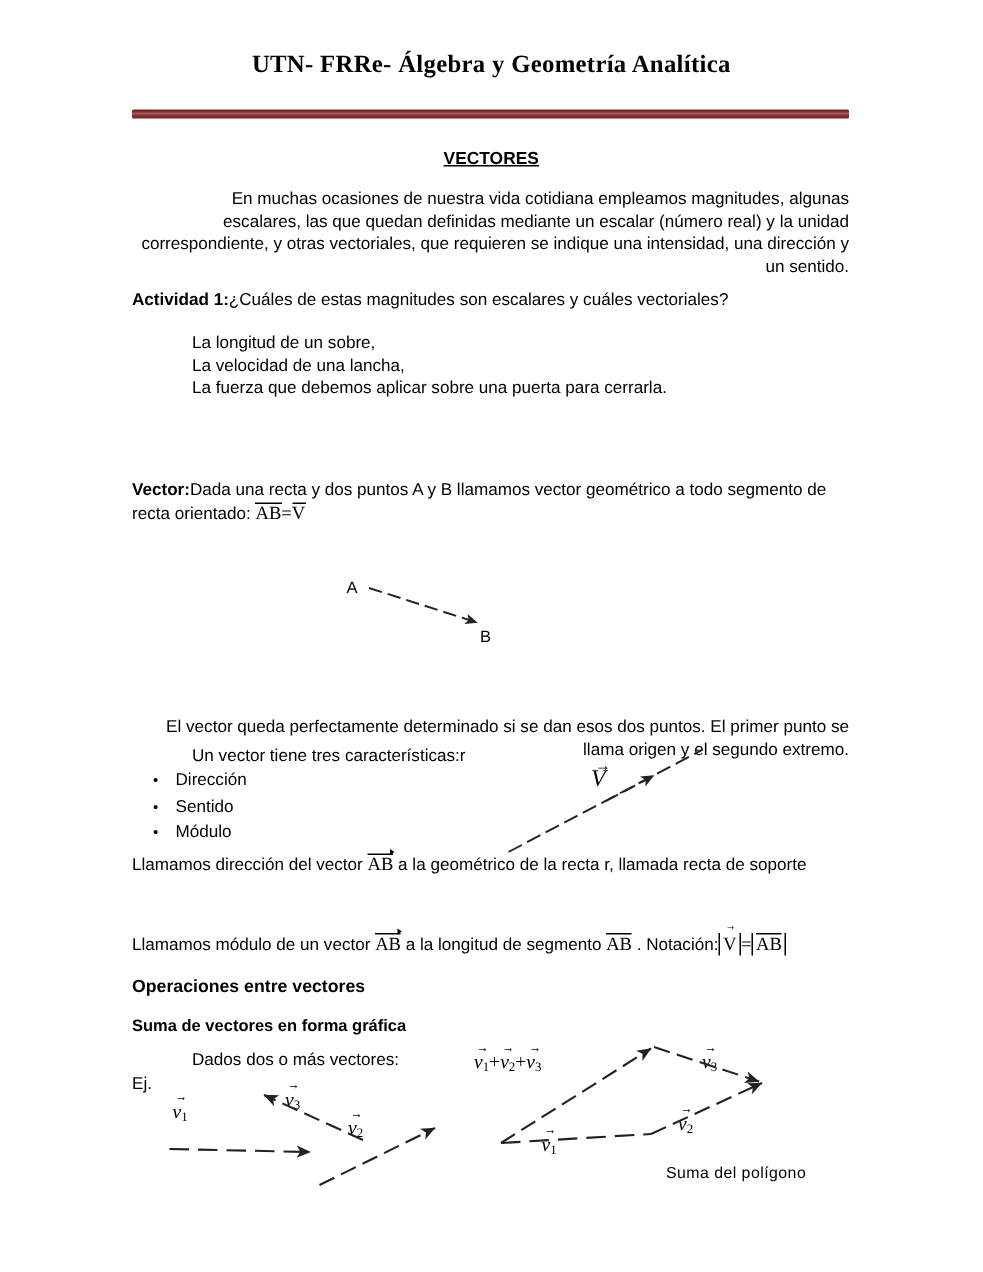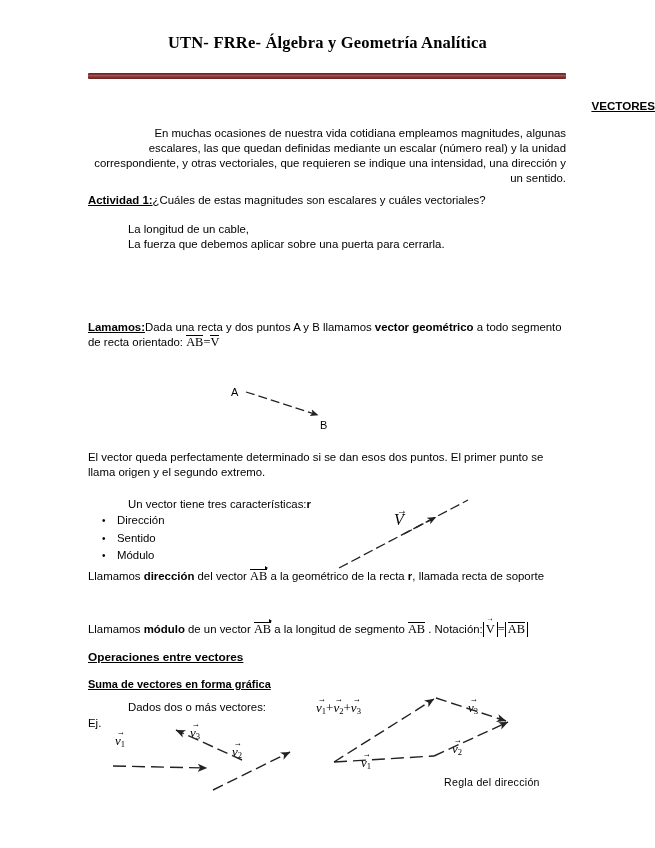--- a/index.html
+++ b/index.html
@@ -54,22 +54,22 @@
   }
   .ctr-head {
     position: absolute;
     left: 0;
     width: 655px;
     text-align: center;
     font-size: 11.6px;
     font-weight: bold;
     text-decoration: underline;
   }
-  .bold { font-weight: bold; text-align: right; }
-  .ul-bold { font-weight: bold; text-decoration: underline; }
+  .bold { font-weight: normal; text-align: right; }
+  .ul-bold { font-weight: bold; }
   .indent-para { text-indent: 46px; }
 
   
   .mser {
     font-family: "Liberation Serif", serif;
     font-size: 12.4px;
   }
   .ovl {
     font-family: "Liberation Serif", serif;
     font-size: 12.4px;
@@ -173,41 +173,42 @@
   }
 </style>
 </head>
 <body>
 
 <div class="page">
 
   <div class="doc-title">UTN- FRRe- Álgebra y Geometría Analítica</div>
   <div class="header-rule"></div>
 
-  <div class="ctr-head" style="top:99px;text-align:right;">VECTORES</div>
+  <div class="ctr-head" style="top:99px;">VECTORES</div>
 
   <div class="tblock indent-para" style="left:88px; top:126px; width:478px; text-align:right;">En muchas ocasiones de nuestra vida cotidiana empleamos magnitudes, algunas escalares, las que quedan definidas mediante un escalar (número real) y la unidad correspondiente, y otras vectoriales, que requieren se indique una intensidad, una dirección y un sentido.</div>
 
   <div class="tblock" style="left:88px; top:193px; width:478px;">
     <span class="ul-bold">Actividad 1:</span><span>¿Cuáles de estas magnitudes son escalares y cuáles vectoriales?</span>
   </div>
 
   <div class="tblock" style="left:128px; top:222px; width:440px;">
-    <div>La longitud de un cable,</div>
+    <div>La longitud de un sobre,</div>
+    <div>La velocidad de una lancha,</div>
     <div>La fuerza que debemos aplicar sobre una puerta para cerrarla.</div>
   </div>
 
   <div class="tblock" style="left:88px; top:320px; width:478px;">
-    <span class="ul-bold">Lamamos:</span><span>Dada una recta y dos puntos A y B llamamos </span><span class="bold">vector geométrico</span><span> a todo segmento de recta orientado: </span><span class="ovl">AB</span><span class="mser">=</span><span class="ovl">V</span>
+    <span class="ul-bold">Vector:</span><span>Dada una recta y dos puntos A y B llamamos </span><span class="bold">vector geométrico</span><span> a todo segmento de recta orientado: </span><span class="ovl">AB</span><span class="mser">=</span><span class="ovl">V</span>
   </div>
 
   <div class="dlab" style="left:231px; top:386px;">A</div>
   <div class="dlab" style="left:320px; top:419px;">B</div>
 
-  <div class="tblock" style="left:88px; top:450px; width:478px;">El vector queda perfectamente determinado si se dan esos dos puntos. El primer punto se llama origen y el segundo extremo.</div>
+  <div class="tblock" style="left:88px; top:478px; width:478px;text-align:right;">El vector queda perfectamente determinado si se dan esos dos puntos. El primer punto se llama origen y el segundo extremo.</div>
 
   <div class="tblock" style="left:128px; top:497px; width:300px;">
     <span>Un vector tiene tres características:</span><span class="bold">r</span>
   </div>
 
   <div class="blist" style="left:95px; top:512px; width:240px;">
     <div class="row">
       <span class="bul">•</span>
       <span>Dirección</span>
     </div>
@@ -261,21 +262,21 @@
   <div class="vlab" style="left:468px; top:700px;">
     <span class="ar">→</span><span>v</span><span class="sub">3</span>
   </div>
   <div class="vlab" style="left:452px; top:741px;">
     <span class="ar">→</span><span>v</span><span class="sub">2</span>
   </div>
   <div class="vlab" style="left:361px; top:755px;">
     <span class="ar">→</span><span>v</span><span class="sub">1</span>
   </div>
 
-  <div class="plab" style="left:444px; top:776px;">Regla del dirección</div>
+  <div class="plab" style="left:444px; top:776px;">Suma del polígono</div>
 
   <svg class="ov" viewBox="0 0 655 848" xmlns="http://www.w3.org/2000/svg">
     <defs>
       <marker id="ah" markerWidth="7" markerHeight="7" refX="6" refY="3" orient="auto">
         <path d="M0,0.3 L6.4,3 L0,5.7 L1.6,3 Z" fill="#222"></path>
       </marker>
       <marker id="ah2" markerWidth="8" markerHeight="8" refX="6.6" refY="3.2" orient="auto">
         <path d="M0,0.3 L6.8,3.2 L0,6.1 L1.8,3.2 Z" fill="#222"></path>
       </marker>
     </defs>

